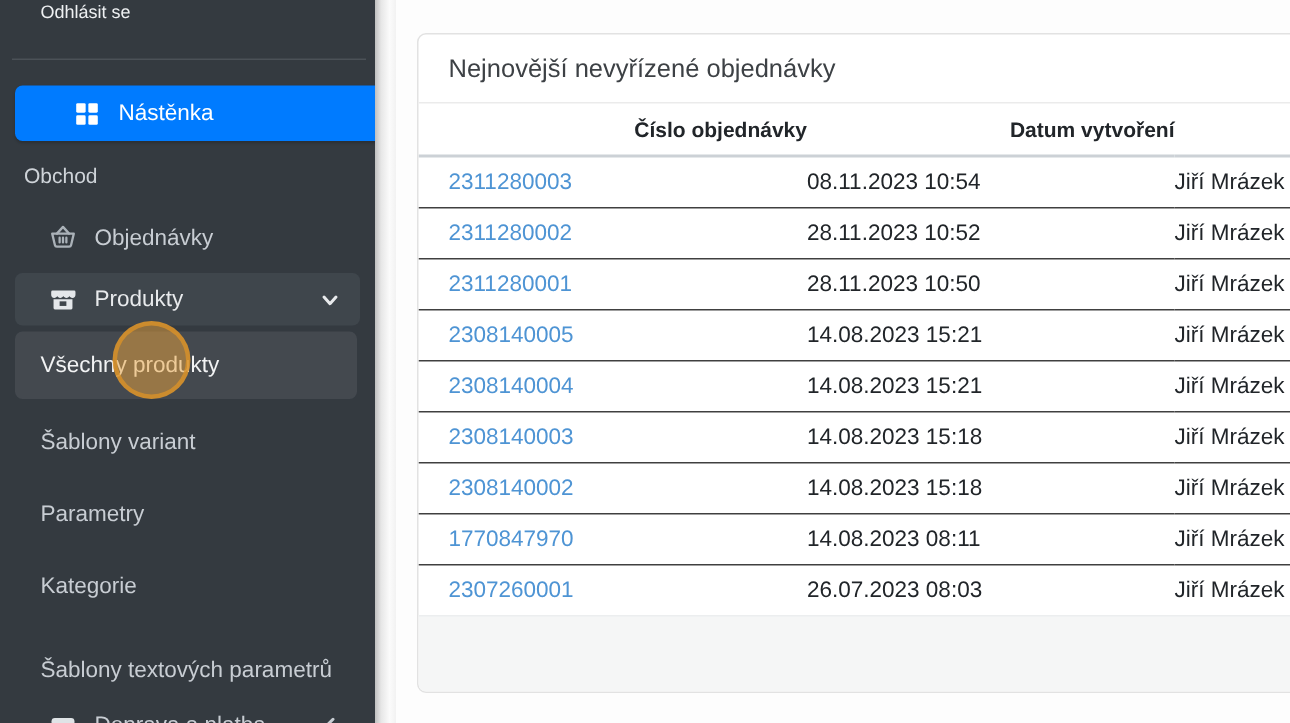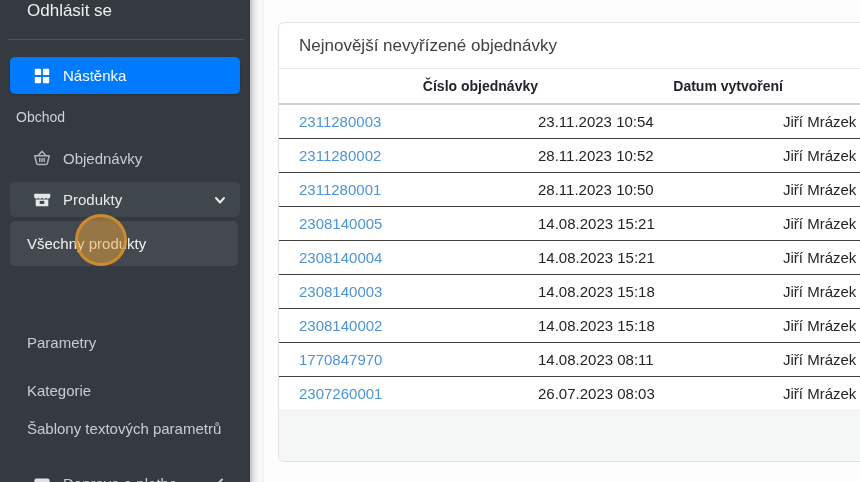--- a/index.html
+++ b/index.html
@@ -4,37 +4,37 @@
 <style>
   html,body{margin:0;padding:0;}
   body{
     width:860px;height:482px;overflow:hidden;position:relative;
     background:#fdfdfd;
     font-family:"Liberation Sans","DejaVu Sans",sans-serif;
     -webkit-font-smoothing:antialiased;
   }
   
   .sidebar{position:absolute;left:0;top:0;width:250px;height:482px;background:#343a40;z-index:1;}
-  .s-logout{position:absolute;left:27px;top:1px;font-size:17px;color:#eef0f2;text-decoration:none;cursor:pointer;}
+  .s-logout{position:absolute;left:27px;top:1px;font-size:12px;color:#eef0f2;text-decoration:none;cursor:pointer;}
   .s-divider{position:absolute;left:8px;top:39px;width:236px;height:0;border-top:1px solid #4b5157;}
   .nav-item{display:flex;align-items:center;color:#c8cdd3;font-size:15px;text-decoration:none;cursor:pointer;}
-  .s-active{position:absolute;left:10px;top:57px;width:230px;height:37px;background:#007bff;border-radius:5px;color:#fff;box-shadow:0 1px 2px rgba(0,0,0,.2);}
+  .s-active{position:absolute;left:10px;top:57px;width:230px;height:37px;background:#007bff;border-radius:5px;color:#fff;box-shadow:0 1px 2px rgba(0,0,0,.2);padding-left:16px;}
   .s-active .ico{margin-left:23px;}
   .s-active .lbl{margin-left:12px;}
   .s-section{position:absolute;left:16px;top:109px;font-size:14px;color:#ced3d8;}
   .s-orders{position:absolute;left:10px;top:147px;width:230px;height:22px;}
   .s-orders .ico{margin-left:23px;}
   .s-orders .lbl{margin-left:12px;text-align:center;}
   .s-products{position:absolute;left:10px;top:182px;width:230px;height:35px;background:#3f464c;border-radius:5px;color:#e8eaec;}
   .s-products .ico{margin-left:23px;}
   .s-products .lbl{margin-left:12px;text-align:center;}
   .s-products .chev{margin-left:auto;margin-right:13px;}
   .s-allproducts{position:absolute;left:10px;top:221px;width:228px;height:45px;background:#44494f;border-radius:5px;color:#f2f3f4;padding-left:17px;box-sizing:border-box;}
   .s-sub{position:absolute;left:27px;height:18px;line-height:18px;}
-  .s-sub1{top:286px;} .s-sub2{top:334px;} .s-sub3{top:382px;} .s-sub4{top:420px;}
+  .s-sub1{top:286px;} .s-sub2{top:334px;} .s-sub3{top:382px;} .s-sub4{top:438px;}
   .s-bottom{position:absolute;left:10px;top:466px;width:230px;height:35px;}
   .s-bottom .ico{margin-left:23px;}
   .s-bottom .lbl{margin-left:12px;}
   .s-bottom .chev{margin-left:auto;margin-right:13px;}
   .ico{width:18px;height:18px;flex:0 0 auto;display:inline-block;}
   .ico svg{display:block;width:100%;height:100%;}
   .chev{width:14px;height:14px;}
   .chev svg{display:block;width:100%;height:100%;}
   
   .gutter{position:absolute;left:250px;top:0;width:14px;height:482px;z-index:1;
@@ -105,20 +105,23 @@
     <span class="lbl">Produkty</span>
     <span class="chev">
       <svg viewBox="0 0 14 14" fill="none" stroke="#e8eaec" stroke-width="2" stroke-linecap="round" stroke-linejoin="round">
           <polyline points="3,5 7,9.5 11,5"></polyline>
         </svg>
     </span>
   </a>
 
   <a class="nav-item s-allproducts">
     <span>Všechny produkty</span>
+  </a>
+  <a class="nav-item s-sub s-sub1">
+    <span>Šablony variant</span>
   </a>
   <a class="nav-item s-sub s-sub2">
     <span>Parametry</span>
   </a>
   <a class="nav-item s-sub s-sub3">
     <span>Kategorie</span>
   </a>
   <a class="nav-item s-sub s-sub4">
     <span>Šablony textových parametrů</span>
   </a>
@@ -152,21 +155,21 @@
       <thead>
         <tr>
           <th>Číslo objednávky</th>
           <th>Datum vytvoření</th>
           <th>Zákazník</th>
         </tr>
       </thead>
       <tbody>
           <tr>
             <td><a>2311280003</a></td>
-            <td>23.11.2023 10:54</td>
+            <td>08.11.2023 10:54</td>
             <td>Jiří Mrázek</td>
           </tr>
           <tr>
             <td><a>2311280002</a></td>
             <td>28.11.2023 10:52</td>
             <td>Jiří Mrázek</td>
           </tr>
           <tr>
             <td><a>2311280001</a></td>
             <td>28.11.2023 10:50</td>

